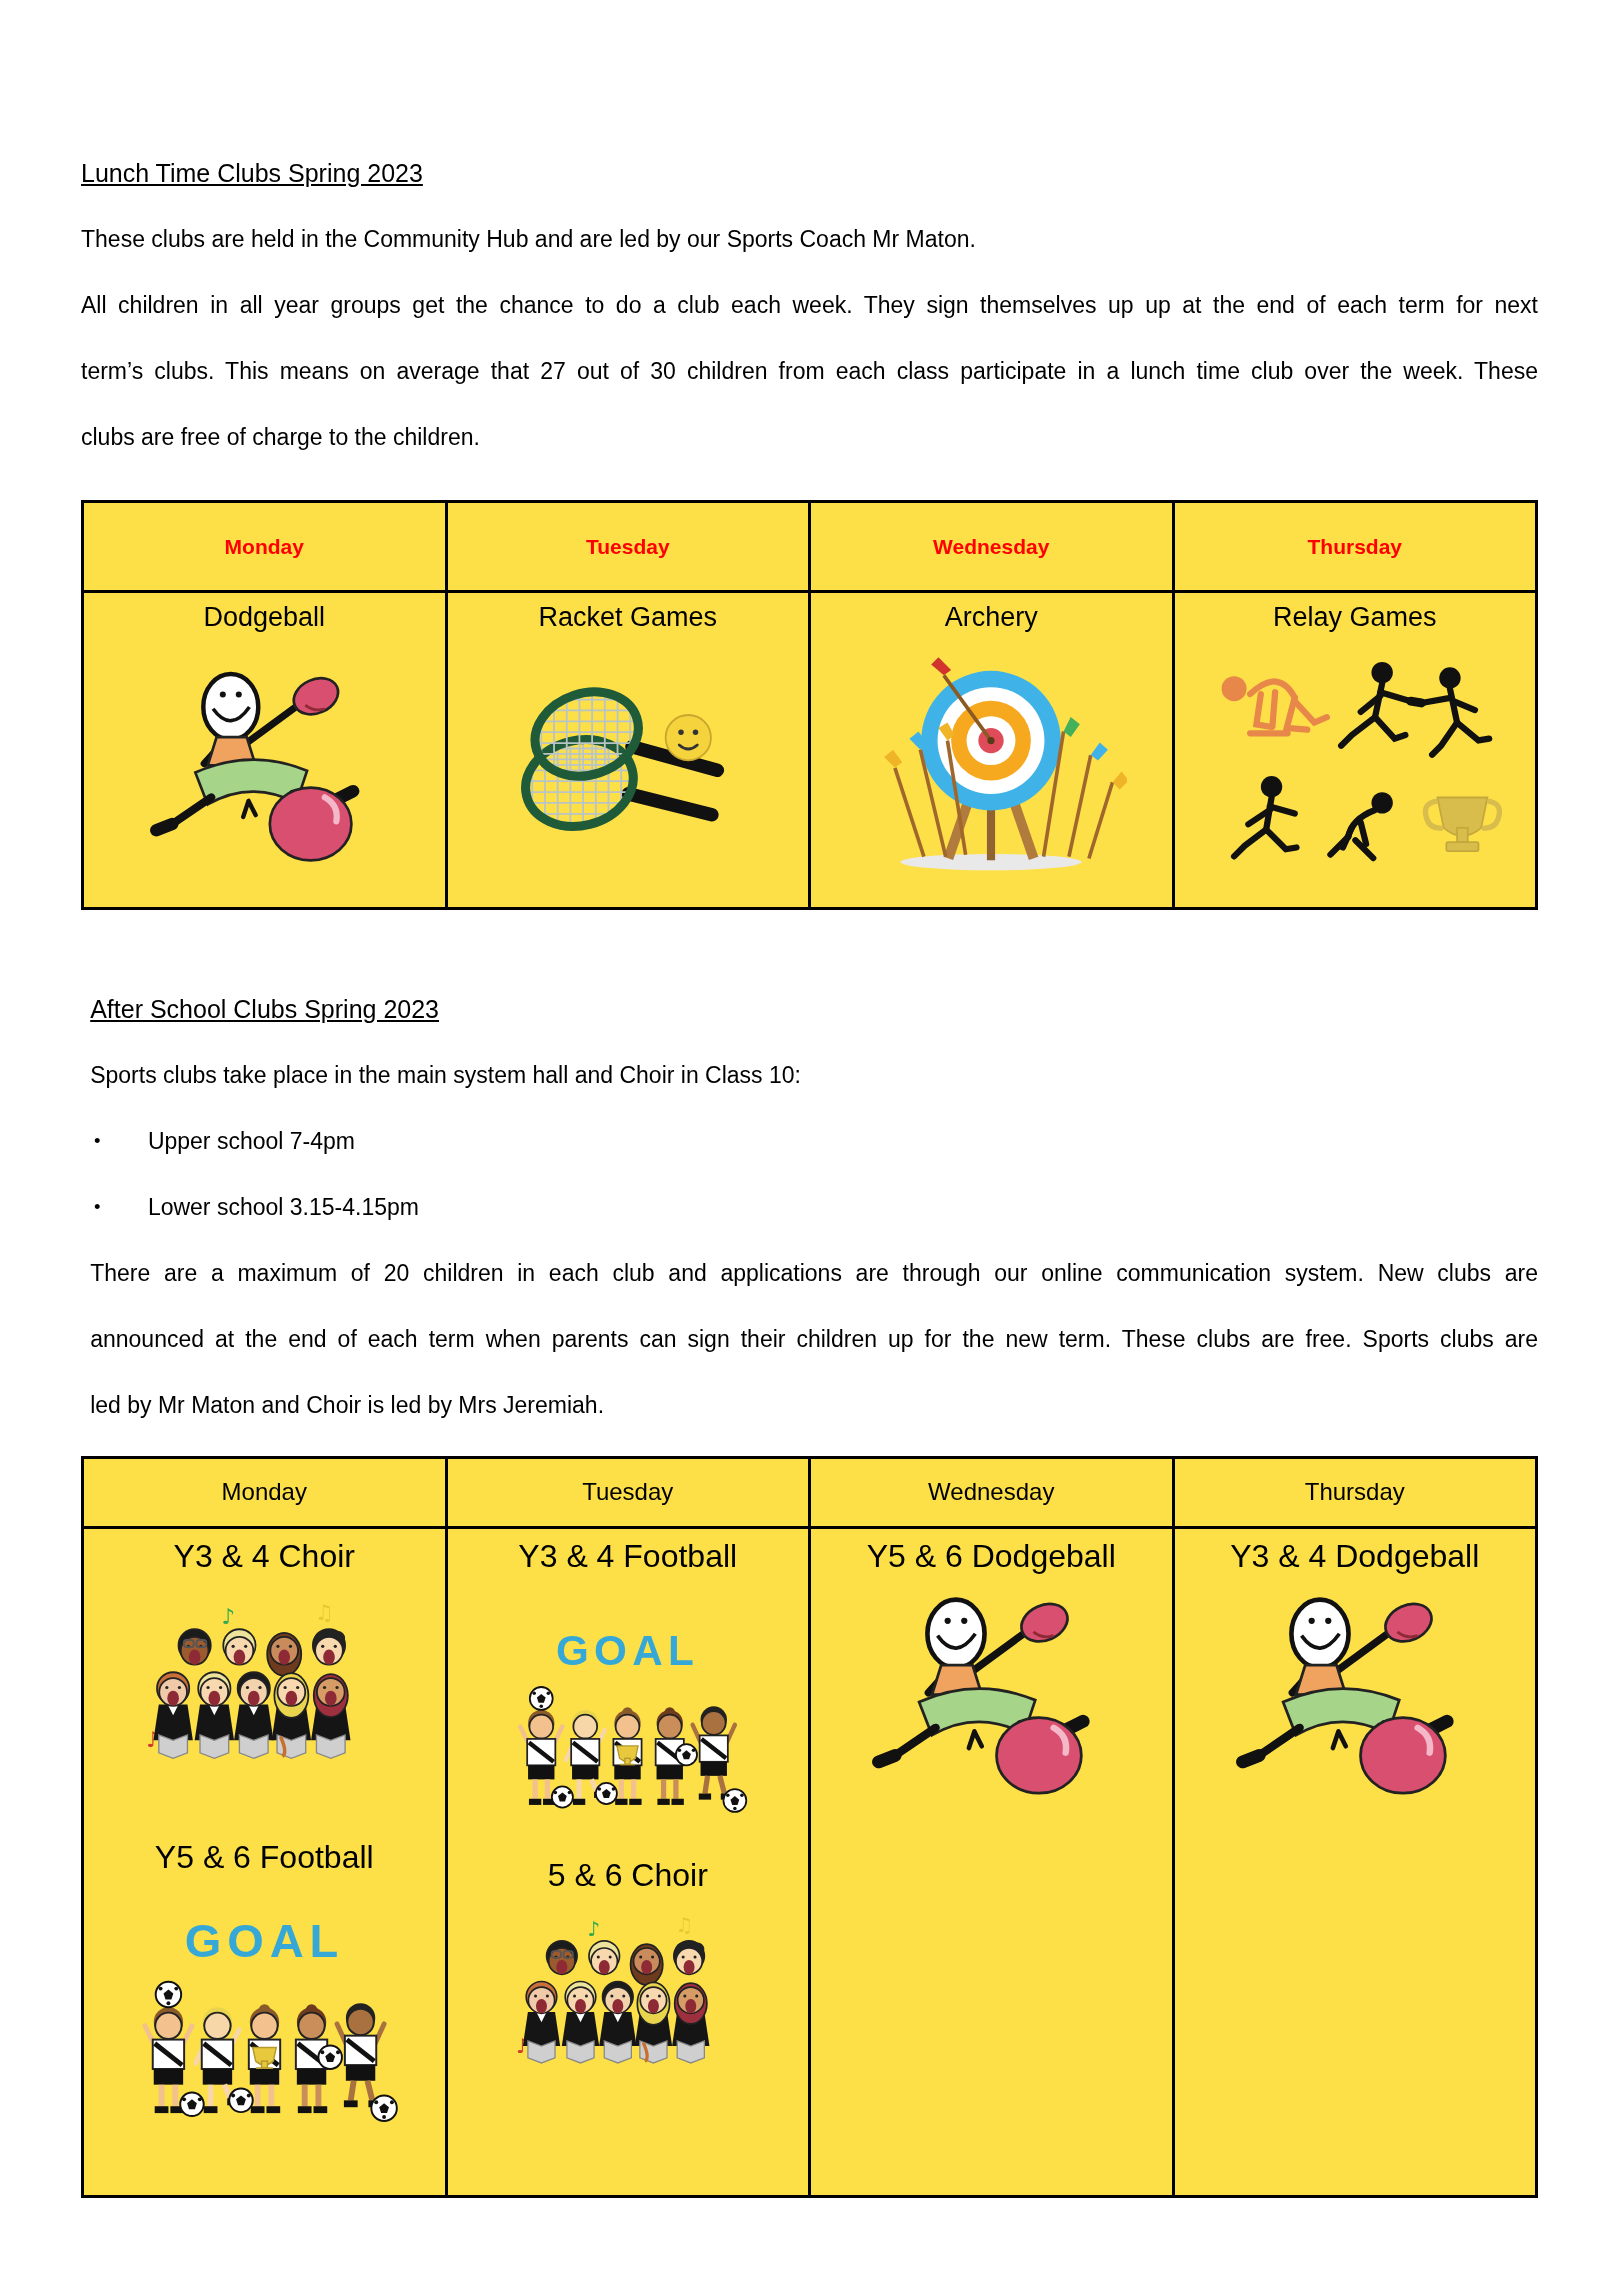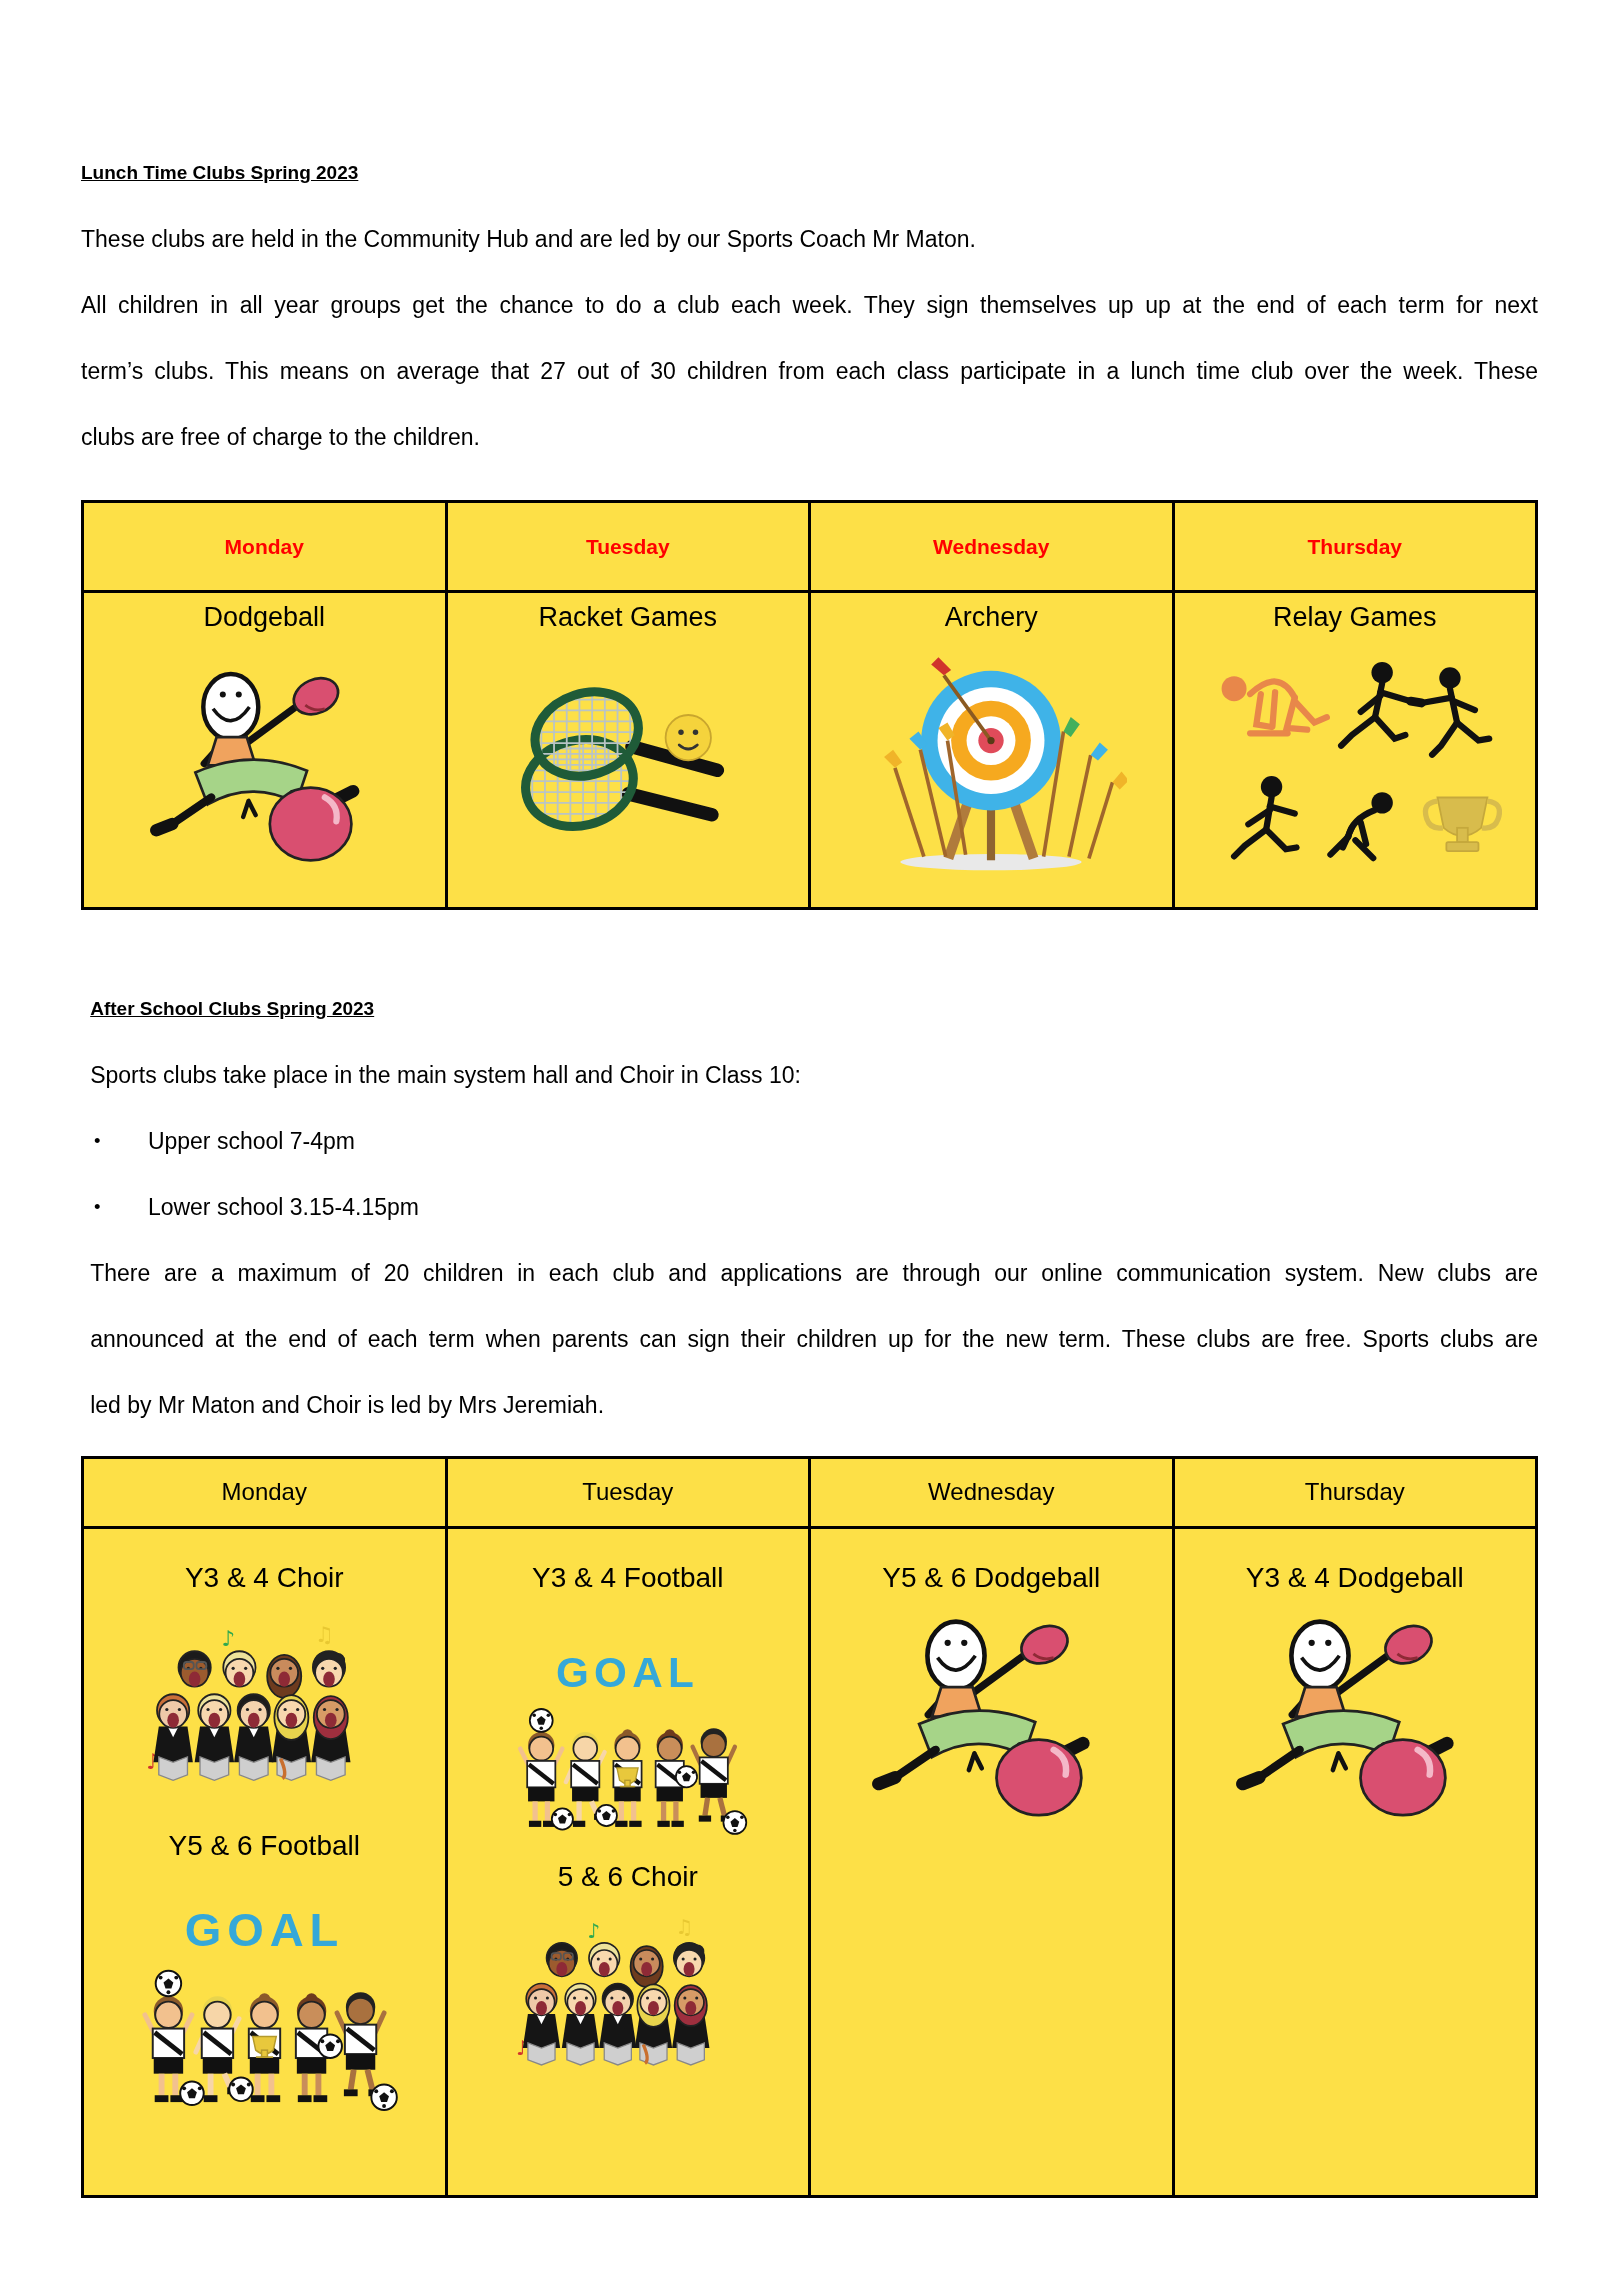--- a/index.html
+++ b/index.html
@@ -3,39 +3,39 @@
 <meta charset="utf-8">
 <style>
   html,body { margin:0; padding:0; background:#ffffff; }
   .page {
     position:relative; width:1619px; height:2289px; background:#ffffff;
     color:#000; font-family:"Liberation Sans", sans-serif; font-size:23px;
     box-sizing:border-box; padding:140px 81px 0 81px; overflow:hidden;
   }
   .docline { line-height:66px; min-height:66px; }
   .jl { text-align:justify; text-align-last:justify; }
-  .sec-title { font-weight:bold; font-size:19px; }
+  .sec-title { font-weight:normal; font-size:25px; }
   .sec-title span { text-decoration:underline; }
   .bullet-line { display:flex; line-height:66px; min-height:66px; }
   .bullet-line .dot { width:54px; padding-left:3.7px; font-size:18.5px; }
   .sec2 { padding-left:9.2px; margin-top:66px; }
   .sec2 .tblwrap { margin-left:-9.2px; }
 
   table { width:100%; border-collapse:collapse; table-layout:fixed; background:#fde047; }
   td, th { border:3.7px solid #000; }
 
   .t1 { margin-top:30px; }
   .t1 th { height:85px; color:#FF0000; font-weight:bold; font-size:21px; text-align:center; vertical-align:middle; }
   .t1 td { height:305px; vertical-align:top; text-align:center; padding:9.2px 5.5px 0 5.5px; }
   .t1 .cl { font-size:27px; line-height:31px; }
 
   .t2 { margin-top:17.5px; }
   .t2 th { height:65px; font-weight:normal; font-size:24px; text-align:center; vertical-align:middle; }
   .t2 td { height:653px; vertical-align:top; text-align:center; padding:13px 5.5px 0 5.5px; }
-  .t2 .cl { font-size:28px; line-height:28px;margin-top:22px; }
+  .t2 .cl { font-size:32px; line-height:28px; }
 
   .clip { display:block; margin:0 auto; }
   .mt-dodge1   { margin-top:26px; }
   .mt-rackets  { margin-top:39px; }
   .mt-archery  { margin-top:14.8px; }
   .mt-relay    { margin-top:20px; }
   .mt-choir-m  { margin-top:34px; }
   .mt-goal-t   { margin-top:51px; }
   .mt-dodge2   { margin-top:14px; }
   .sess2-m     { margin-top:55px; }

